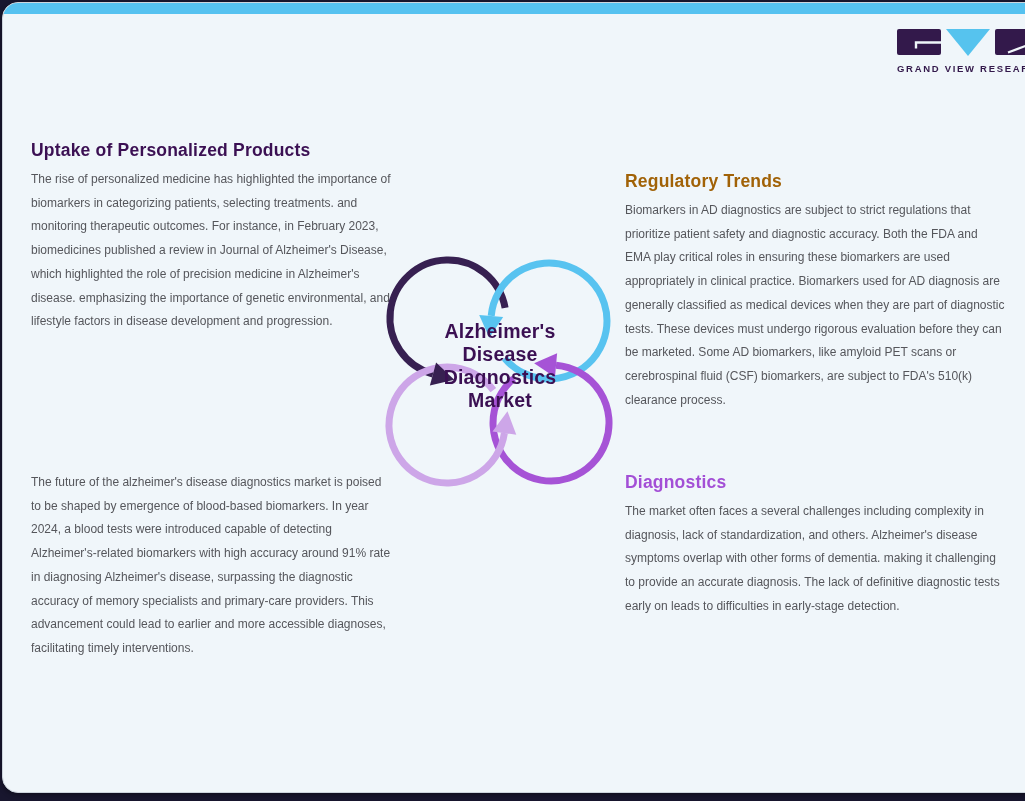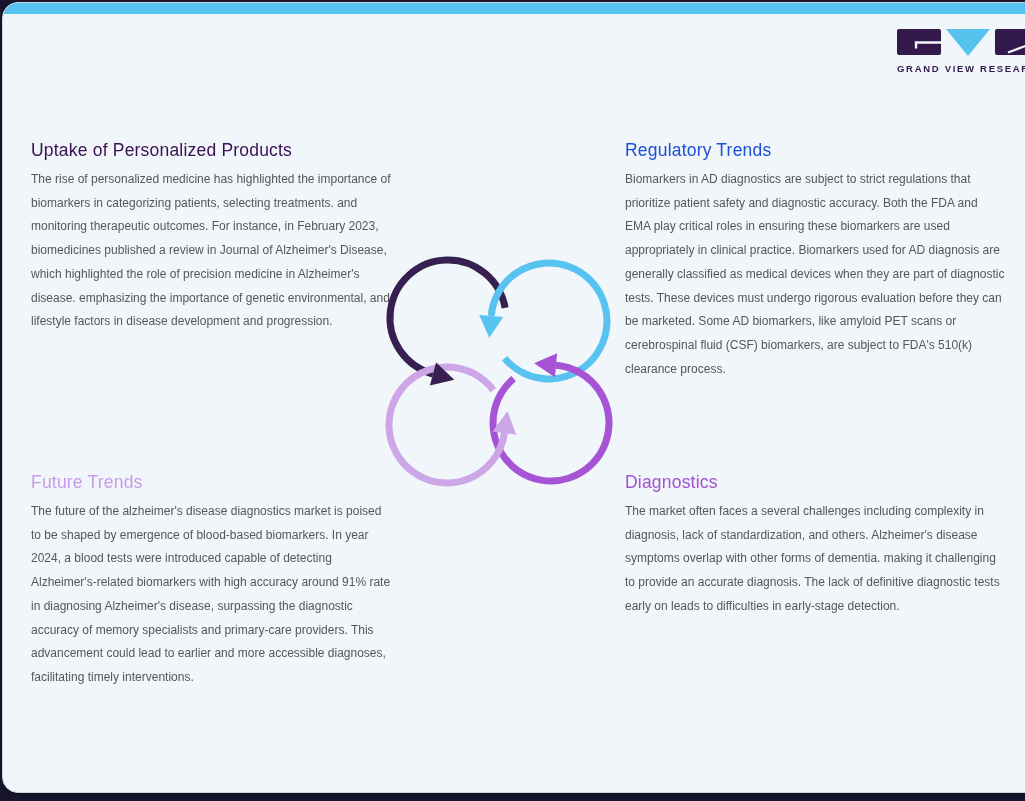--- a/index.html
+++ b/index.html
@@ -21,23 +21,23 @@
   .logo-text{
     margin-top:5px;font-size:9.5px;font-weight:bold;color:#33194b;
     letter-spacing:1.7px;white-space:nowrap;
   }
   
   .section{position:absolute;}
   .sec-uptake{left:28px;top:136px;width:362px;}
   .sec-regulatory{left:622px;top:136px;width:380px;}
   .sec-future{left:28px;top:468px;width:362px;}
   .sec-challenges{left:622px;top:468px;width:380px;}
-  .sec-heading{font-size:17.5px;font-weight:normal;line-height:22px;margin:0 0 7px 0;letter-spacing:.2px;}
+  .sec-heading{font-size:17.5px;font-weight:bold;line-height:22px;margin:0 0 7px 0;letter-spacing:.2px;}
   .sec-uptake .sec-heading{color:#3b1053;}
-  .sec-regulatory .sec-heading{color:#1d4ed8;}
+  .sec-regulatory .sec-heading{color:#a16207;margin-top:31px;}
   .sec-future .sec-heading{color:#c79ce7;}
   .sec-challenges .sec-heading{color:#a34fd6;}
   .sec-body{font-size:12px;line-height:23.7px;color:#55565b;margin:0;}
   
   .diagram{position:absolute;left:374px;top:247px;width:240px;height:245px;}
   .diagram svg{position:absolute;left:0;top:0;}
   .diagram-label{
     position:absolute;left:33px;top:70px;width:180px;text-align:center;
     font-size:19.5px;font-weight:bold;color:#3b1053;line-height:23px;
     letter-spacing:.2px;
@@ -64,21 +64,20 @@
     <h2 class="sec-heading">Uptake of Personalized Products</h2>
     <p class="sec-body">The rise of personalized medicine has highlighted the importance of biomarkers in categorizing patients, selecting treatments. and monitoring therapeutic outcomes. For instance, in February 2023, biomedicines published a review in Journal of Alzheimer's Disease, which highlighted the role of precision medicine in Alzheimer's disease. emphasizing the importance of genetic environmental, and lifestyle factors in disease development and progression.</p>
   </div>
 
   <div class="section sec-regulatory">
     <h2 class="sec-heading">Regulatory Trends</h2>
     <p class="sec-body">Biomarkers in AD diagnostics are subject to strict regulations that prioritize patient safety and diagnostic accuracy. Both the FDA and EMA play critical roles in ensuring these biomarkers are used appropriately in clinical practice. Biomarkers used for AD diagnosis are generally classified as medical devices when they are part of diagnostic tests. These devices must undergo rigorous evaluation before they can be marketed. Some AD biomarkers, like amyloid PET scans or cerebrospinal fluid (CSF) biomarkers, are subject to FDA's 510(k) clearance process.</p>
   </div>
 
   <div class="section sec-future">
-    <h2 class="sec-heading">Future Trends</h2>
     <p class="sec-body">The future of the alzheimer's disease diagnostics market is poised to be shaped by emergence of blood-based biomarkers. In year 2024, a blood tests were introduced capable of detecting Alzheimer's-related biomarkers with high accuracy around 91% rate in diagnosing Alzheimer's disease, surpassing the diagnostic accuracy of memory specialists and primary-care providers. This advancement could lead to earlier and more accessible diagnoses, facilitating timely interventions.</p>
   </div>
 
   <div class="section sec-challenges">
     <h2 class="sec-heading">Diagnostics</h2>
     <p class="sec-body">The market often faces a several challenges including complexity in diagnosis, lack of standardization, and others. Alzheimer's disease symptoms overlap with other forms of dementia. making it challenging to provide an accurate diagnosis. The lack of definitive diagnostic tests early on leads to difficulties in early-stage detection.</p>
   </div>
 
   <div class="diagram">
     <svg width="240" height="245" viewBox="0 0 240 245">
@@ -89,14 +88,15 @@
       <polygon points="112.3,87.8 102.2,64.9 126.2,67.0" fill="#58c3f0"></polygon>
 
       <path d="M 136.7 128.6 A 58 58 0 1 0 179.0 115.2" fill="none" stroke="#a653d6" stroke-width="7"></path>
       <polygon points="157.1,113.3 178.0,127.2 180.1,103.3" fill="#a653d6"></polygon>
 
       <path d="M 116.3 140.1 A 58 58 0 1 0 127.4 183.1" fill="none" stroke="#cda6e8" stroke-width="7"></path>
       <polygon points="130.5,161.3 139.3,184.8 115.5,181.4" fill="#cda6e8"></polygon>
 
       <polygon points="77.3,129.7 52.9,135.6 59.1,112.4" fill="#372051"></polygon>
     </svg>
+    <div class="diagram-label">Alzheimer's Disease Diagnostics Market</div>
   </div>
 </div>
 
 </body></html>

